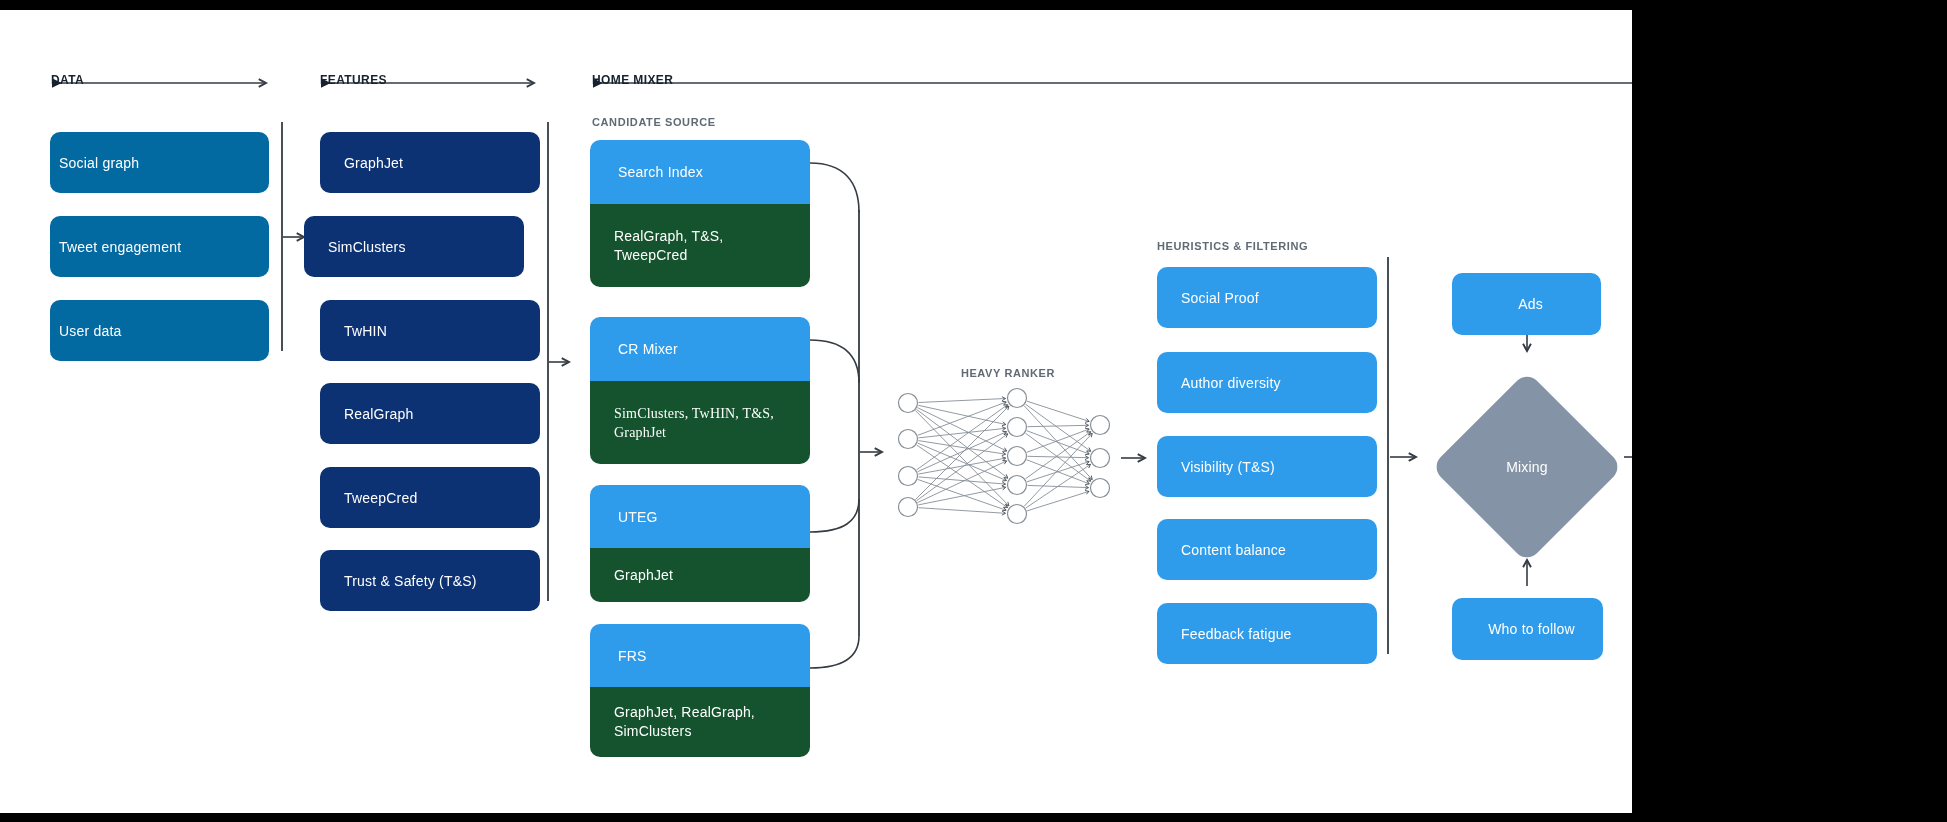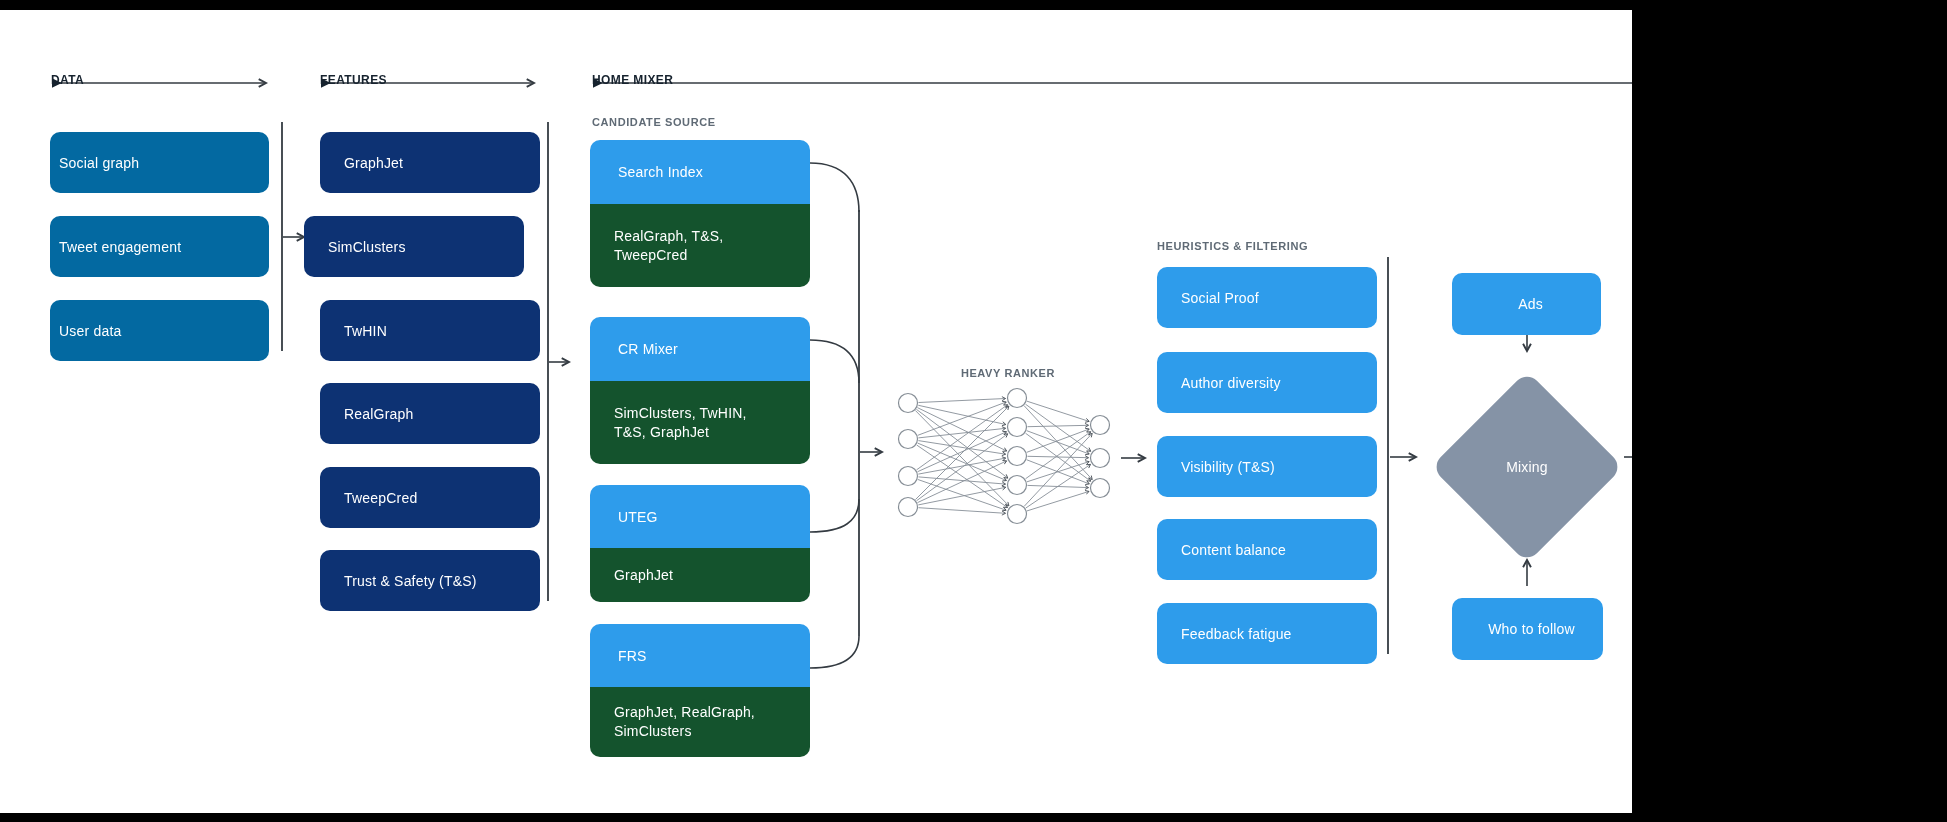--- a/index.html
+++ b/index.html
@@ -147,21 +147,21 @@
     <div class="abs box feat-box" style="left:320px;top:540px;">Trust &amp; Safety (T&amp;S)</div>
 
     <div class="abs sub-label" style="left:592px;top:106px;">CANDIDATE SOURCE</div>
 
     <div class="abs cand" style="left:590px;top:130px;">
       <div class="cand-header" style="height:64px;">Search Index</div>
       <div class="cand-sub" style="height:83px;">RealGraph, T&amp;S, TweepCred</div>
     </div>
     <div class="abs cand" style="left:590px;top:307px;">
       <div class="cand-header" style="height:64px;">CR Mixer</div>
-      <div class="cand-sub" style="height:83px;">SimClusters, TwHIN, T&amp;S, GraphJet</div>
+      <div class="cand-sub" style="height:83px;font-family:Liberation Serif, serif;">SimClusters, TwHIN, T&amp;S, GraphJet</div>
     </div>
     <div class="abs cand" style="left:590px;top:475px;">
       <div class="cand-header" style="height:63px;">UTEG</div>
       <div class="cand-sub" style="height:54px;">GraphJet</div>
     </div>
     <div class="abs cand" style="left:590px;top:614px;">
       <div class="cand-header" style="height:63px;">FRS</div>
       <div class="cand-sub" style="height:70px;">GraphJet, RealGraph, SimClusters</div>
     </div>
 

